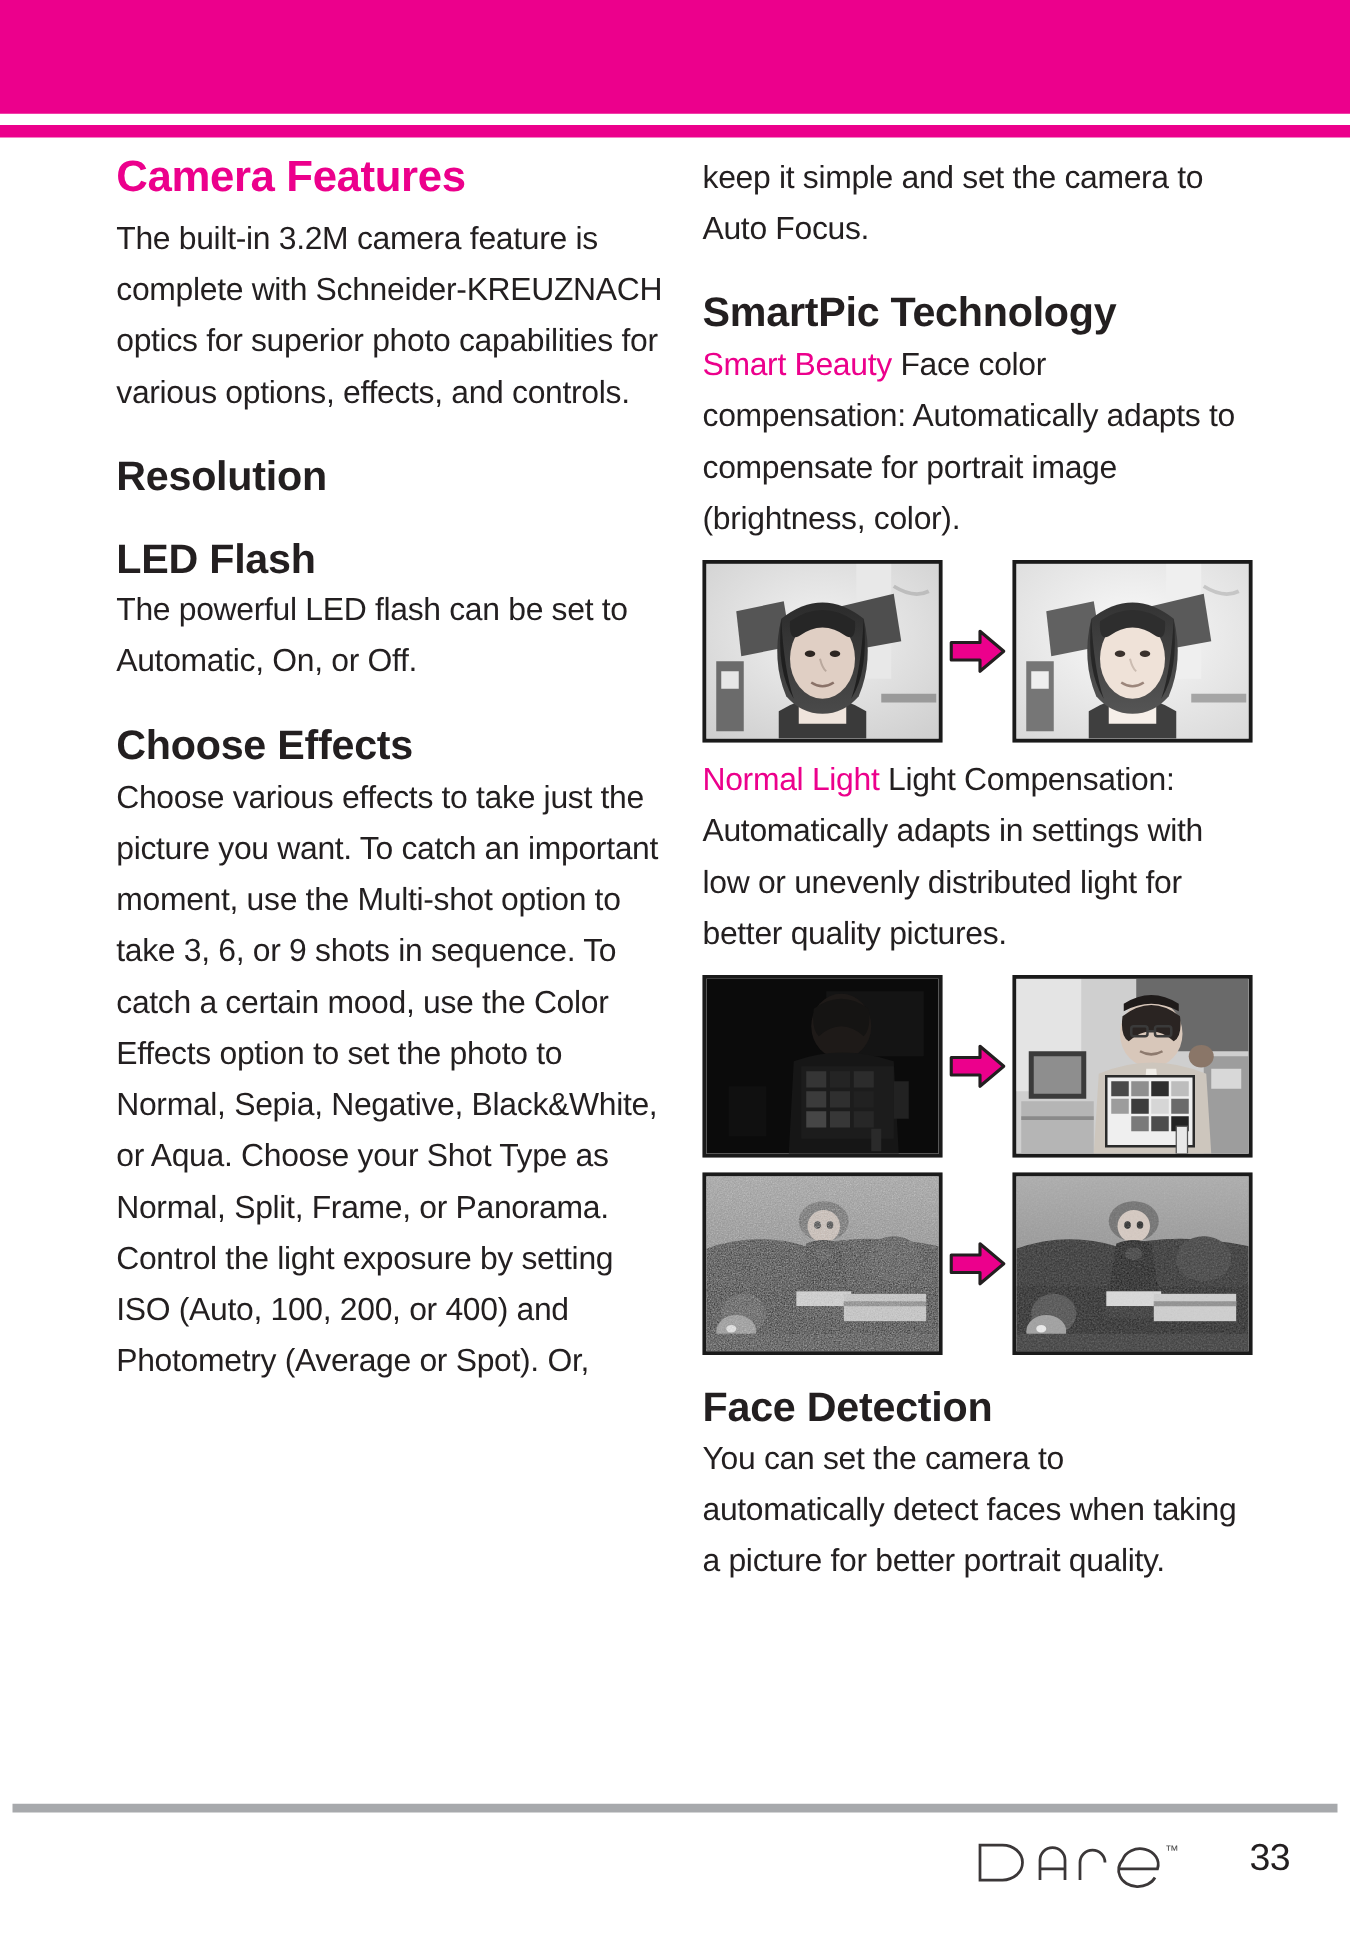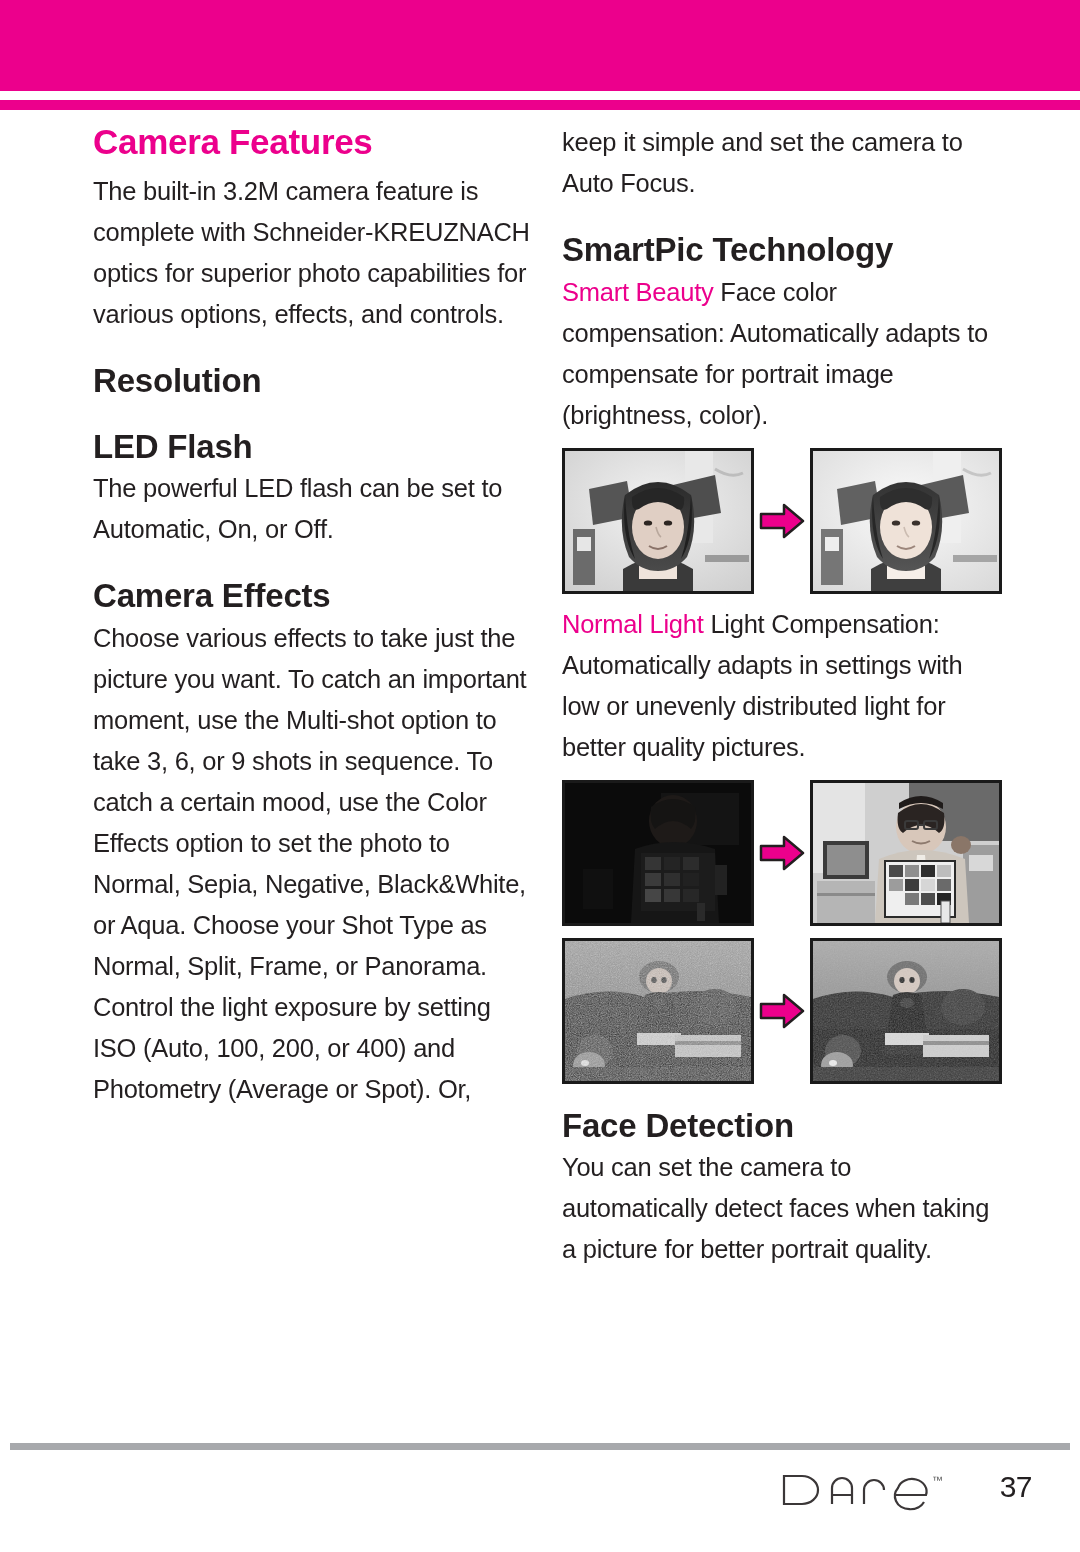--- a/index.html
+++ b/index.html
@@ -134,21 +134,21 @@
 
     <h1 class="page-title">Camera Features</h1>
 
     <p class="body-text">The built-in 3.2M camera feature is complete with Schneider-KREUZNACH optics for superior photo capabilities for various options, effects, and controls.</p>
 
     <h2 class="section-title">Resolution</h2>
 
     <h2 class="section-title">LED Flash</h2>
     <p class="body-text">The powerful LED flash can be set to Automatic, On, or Off.</p>
 
-    <h2 class="section-title">Camera Effects</h2>
+    <h2 class="section-title">Choose Effects</h2>
     <p class="body-text">Choose various effects to take just the picture you want. To catch an important moment, use the Multi-shot option to take 3, 6, or 9 shots in sequence. To catch a certain mood, use the Color Effects option to set the photo to Normal, Sepia, Negative, Black&amp;White, or Aqua. Choose your Shot Type as Normal, Split, Frame, or Panorama.</p>
 
     <p class="body-text">Control the light exposure by setting ISO (Auto, 100, 200, or 400) and Photometry (Average or Spot). Or,</p>
 
   </div>
 
   <div class="col col-right">
 
     <p class="body-text">keep it simple and set the camera to Auto Focus.</p>
 
@@ -400,14 +400,14 @@
     <svg width="180" height="46" viewBox="0 0 180 46">
       <g fill="none" stroke="#3b3738" stroke-width="2.2">
         <path d="M4 8 L22 8 A16 14 0 0 1 22 36 L4 36 Z"></path>
         <path d="M72 36 L72 20 A10 10 0 0 0 52 20 L52 36 M52 27 L72 27"></path>
         <path d="M84 36 L84 22 A10 10 0 0 1 104 22"></path>
         <path d="M114 27 L146 27 A14 12 0 0 0 118 20 A14 13 0 0 0 116 33 A15 12 0 0 0 144 34"></path>
       </g>
       <text x="152" y="16" font-family="'Liberation Sans', sans-serif" font-size="11" fill="#4d4d4d">™</text>
     </svg>
   </div>
-  <div class="page-number">37</div>
+  <div class="page-number">33</div>
 </div>
 
 </body></html>

